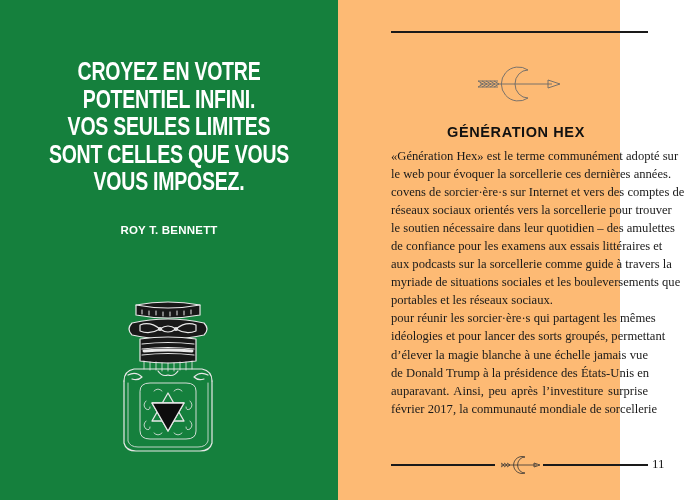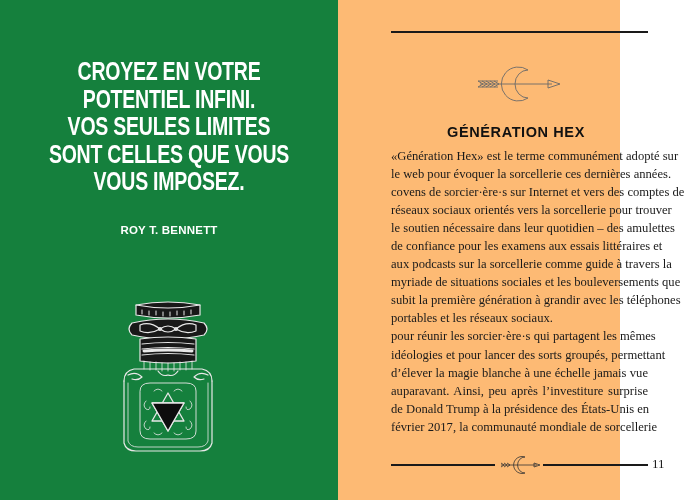--- a/index.html
+++ b/index.html
@@ -159,27 +159,26 @@
 
     <div class="body-text">
       <span class="tl">«Génération Hex» est le terme communément adopté sur</span>
       <span class="tl">le web pour évoquer la sorcellerie ces dernières années.</span>
       <span class="tl">covens de sorcier·ère·s sur Internet et vers des comptes de</span>
       <span class="tl">réseaux sociaux orientés vers la sorcellerie pour trouver</span>
       <span class="tl">le soutien nécessaire dans leur quotidien – des amulettes</span>
       <span class="tl">de confiance pour les examens aux essais littéraires et</span>
       <span class="tl">aux podcasts sur la sorcellerie comme guide à travers la</span>
       <span class="tl">myriade de situations sociales et les bouleversements que</span>
-      <span class="tl">subit la première génération à grandir avec les téléphones</span>
       <span class="tl last">portables et les réseaux sociaux.</span>
       <span class="tl">pour réunir les sorcier·ère·s qui partagent les mêmes</span>
       <span class="tl">idéologies et pour lancer des sorts groupés, permettant</span>
       <span class="tl">d’élever la magie blanche à une échelle jamais vue</span>
+      <span class="tl">de Donald Trump à la présidence des États-Unis en</span>
       <span class="tl">auparavant. Ainsi, peu après l’investiture surprise</span>
-      <span class="tl">de Donald Trump à la présidence des États-Unis en</span>
       <span class="tl">février 2017, la communauté mondiale de sorcellerie</span>
     </div>
 
     <div class="footer-rule-left"></div>
     <svg class="ornament-bottom" viewBox="0 0 42 20" fill="none" stroke="#333333" stroke-width="0.8">
       <line x1="2" y1="10" x2="38" y2="10"></line>
       <path d="M2 8 L5 10 L2 12 M5 8 L8 10 L5 12 M8 8 L11 10 L8 12"></path>
       <path d="M35 8 L41 10 L35 12 Z"></path>
       <path d="M26 2 A8.5 8.5 0 1 0 26 18 A6.5 7 0 1 1 26 2 Z"></path>
     </svg>

